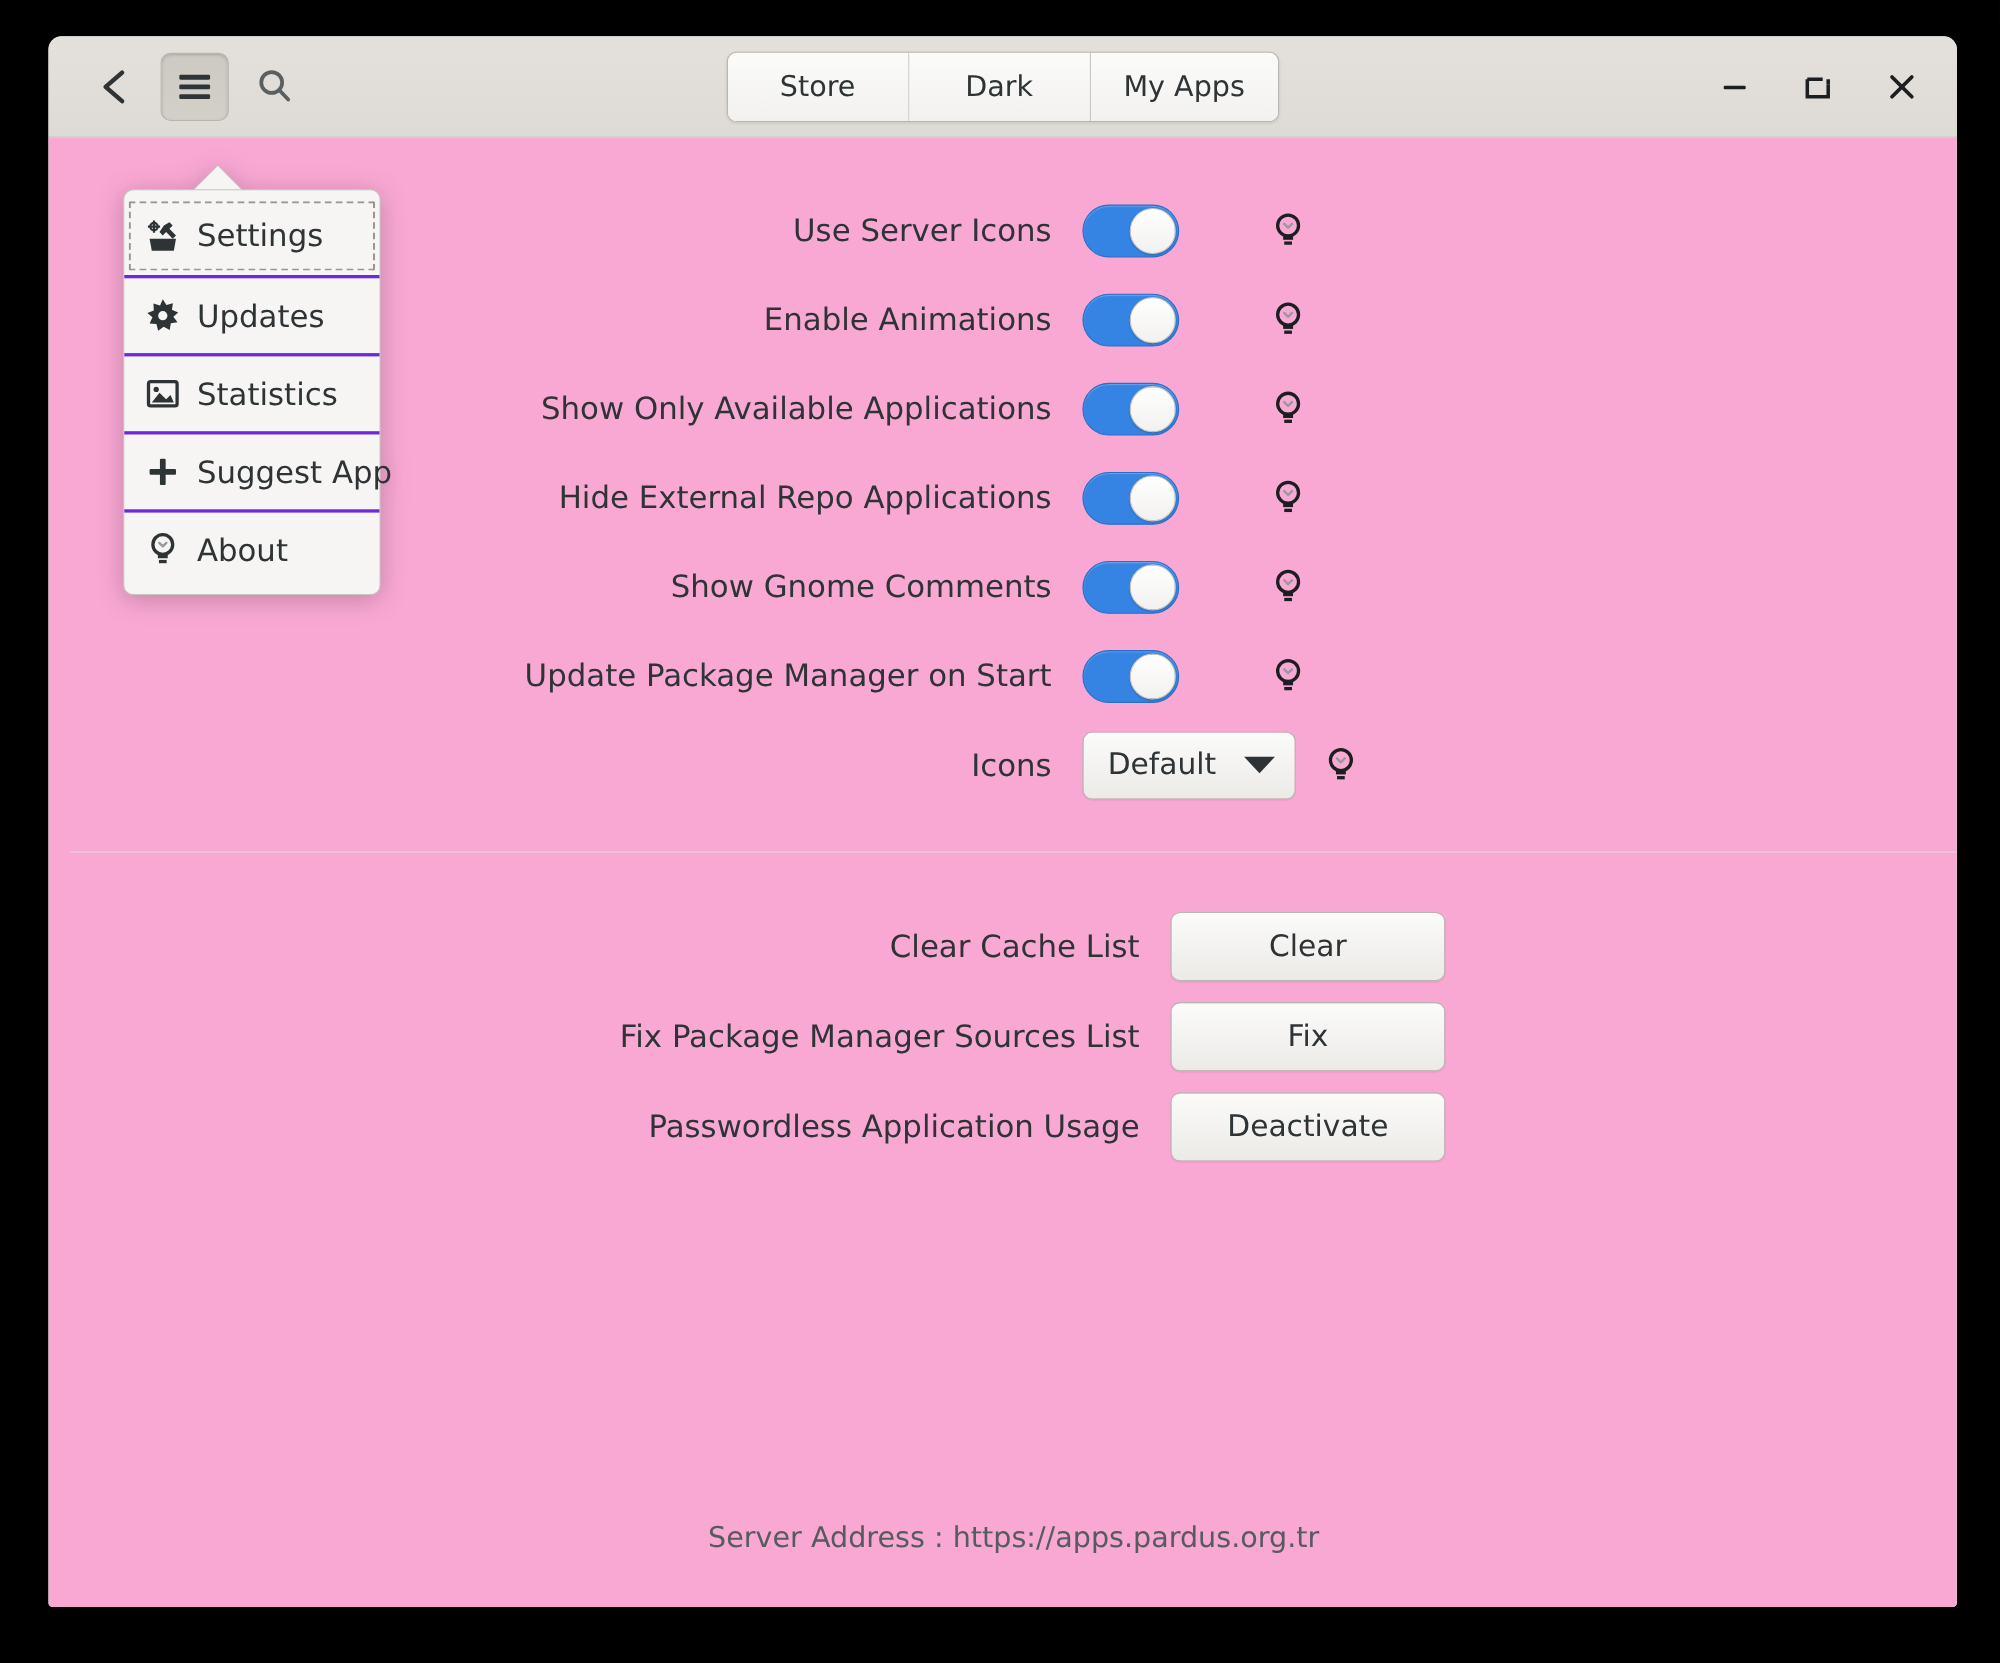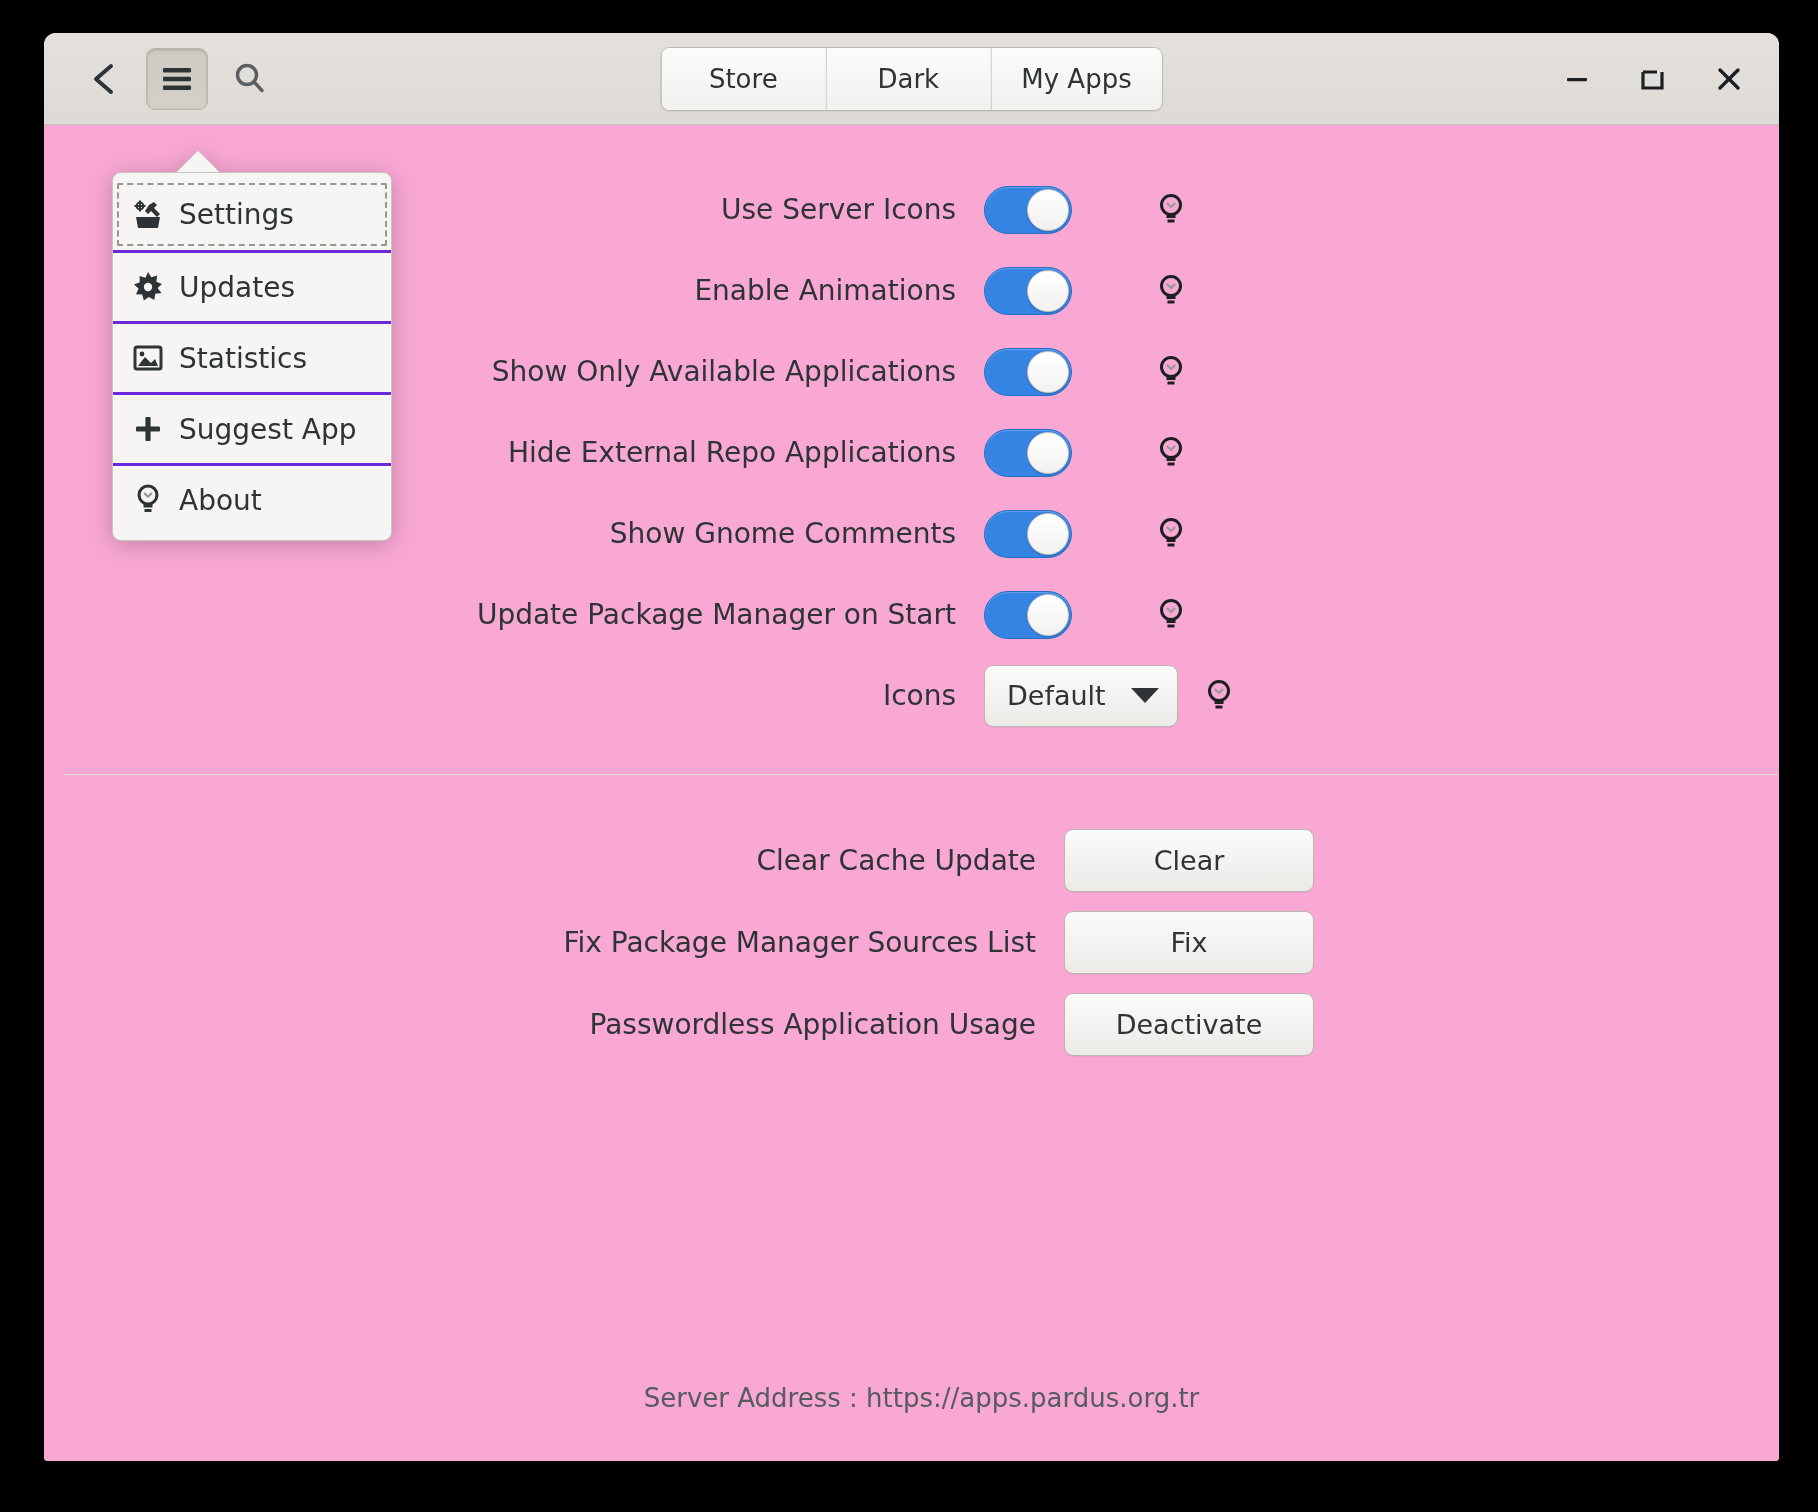--- a/index.html
+++ b/index.html
@@ -149,21 +149,21 @@
     top: -1px;
     width: 0; height: 0;
     border-left: 23px solid transparent;
     border-right: 23px solid transparent;
     border-bottom: 23px solid #c8c4be;
     z-index: 1;
   }
   .popover {
     position: relative;
     margin-top: 21px;
-    width: 280px;
+    width: 234px;
     background: #f6f5f3;
     border: 1px solid #c8c4be;
     border-radius: 9px;
     padding: 6px 0;
     z-index: 2;
   }
   .menu-item {
     display: flex;
     align-items: center;
     gap: 14px;
@@ -514,21 +514,21 @@
             </svg>
           </div>
         </div>
 
       </div>
 
       <div class="divider"></div>
 
       <div class="actions-section">
         <div class="arow">
-          <div class="arow-label">Clear Cache Update</div>
+          <div class="arow-label">Clear Cache List</div>
           <button class="action-btn">Clear</button>
         </div>
         <div class="arow">
           <div class="arow-label">Fix Package Manager Sources List</div>
           <button class="action-btn">Fix</button>
         </div>
         <div class="arow">
           <div class="arow-label">Passwordless Application Usage</div>
           <button class="action-btn">Deactivate</button>
         </div>

